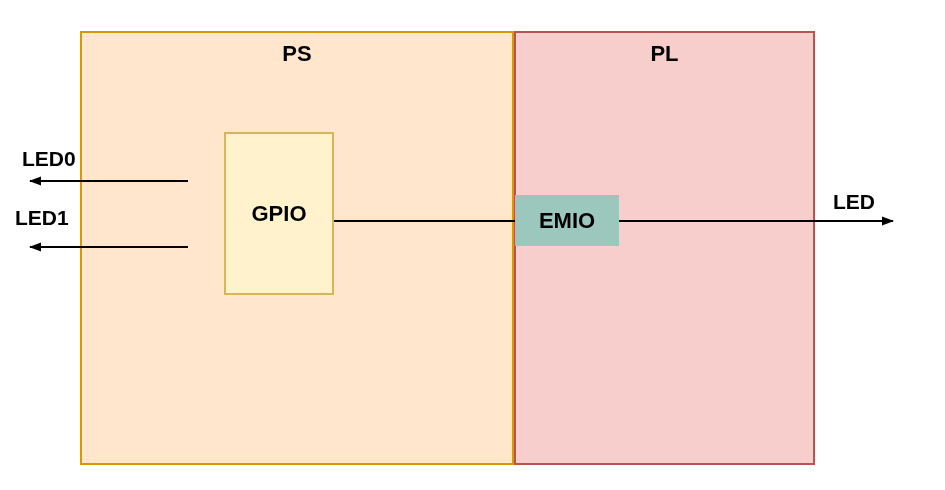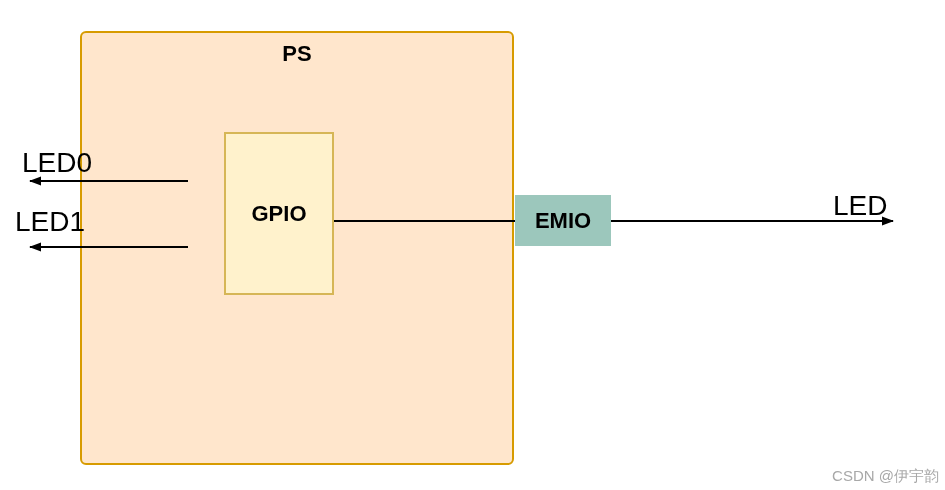--- a/index.html
+++ b/index.html
@@ -12,21 +12,20 @@
     position: relative;
     width: 945px;
     height: 490px;
     background: #ffffff;
     overflow: hidden;
   }
   .block {
     position: absolute;
     box-sizing: border-box;
     z-index: 1;
-    border-radius: 6px;
   }
   .block-label {
     text-align: center;
     padding-top: 8px;
     font-size: 22px;
     font-weight: 700;
     color: var(--label-color, #000);
   }
   .ps-block {
     left: 80px; top: 31px;
@@ -68,27 +67,27 @@
   }
   .gpio-box {
     left: 188px; top: 132px;
     width: 110px; height: 163px;
     background: var(--gpio-fill, #FFF2CC);
     border: 2px solid var(--gpio-border, #D6B656);
     margin-left: 36px;
   }
   .emio-box {
     left: 515px; top: 195px;
-    width: 96px; height: 51px;
+    width: 104px; height: 51px;
     background: var(--emio-fill, #9CC7BC);
   }
   .wire-label {
     position: absolute;
-    font-size: 28px;
-    font-weight: 400;
+    font-size: 21px;
+    font-weight: 700;
     color: var(--label-color, #000);
     white-space: nowrap;
     z-index: 4;
   }
   .led0-label { left: 22px; top: 147px; }
   .led1-label { left: 15px; top: 206px; }
   .led-label  { left: 833px; top: 190px; }
   .watermark {
     position: absolute;
     right: 6px; bottom: 4px;
@@ -100,20 +99,23 @@
 </style>
 </head>
 <body>
 
 <div class="canvas">
 
   <div class="block ps-block">
     <div class="block-label">PS</div>
   </div>
 
+  <div class="block pl-block">
+    <div class="block-label">PL</div>
+  </div>
 
   <svg class="wires" viewBox="0 0 945 490" xmlns="http://www.w3.org/2000/svg">
     <defs>
       <marker id="arrow" viewBox="0 0 12 12" refX="11" refY="6" markerWidth="12" markerHeight="12" markerUnits="userSpaceOnUse" orient="auto">
         <path d="M 0 1.5 L 12 6 L 0 10.5 Z"></path>
       </marker>
     </defs>
     <line x1="188" y1="181" x2="30" y2="181" marker-end="url(#arrow)"></line>
     <line x1="188" y1="247" x2="30" y2="247" marker-end="url(#arrow)"></line>
     <line x1="297" y1="221" x2="893" y2="221" marker-end="url(#arrow)"></line>
@@ -126,15 +128,14 @@
   <div class="node emio-box">
     <span>EMIO</span>
   </div>
 
   <div class="wire-label led0-label">LED0</div>
 
   <div class="wire-label led1-label">LED1</div>
 
   <div class="wire-label led-label">LED</div>
 
-  <div class="watermark">CSDN @伊宇韵</div>
 
 </div>
 
 </body></html>

